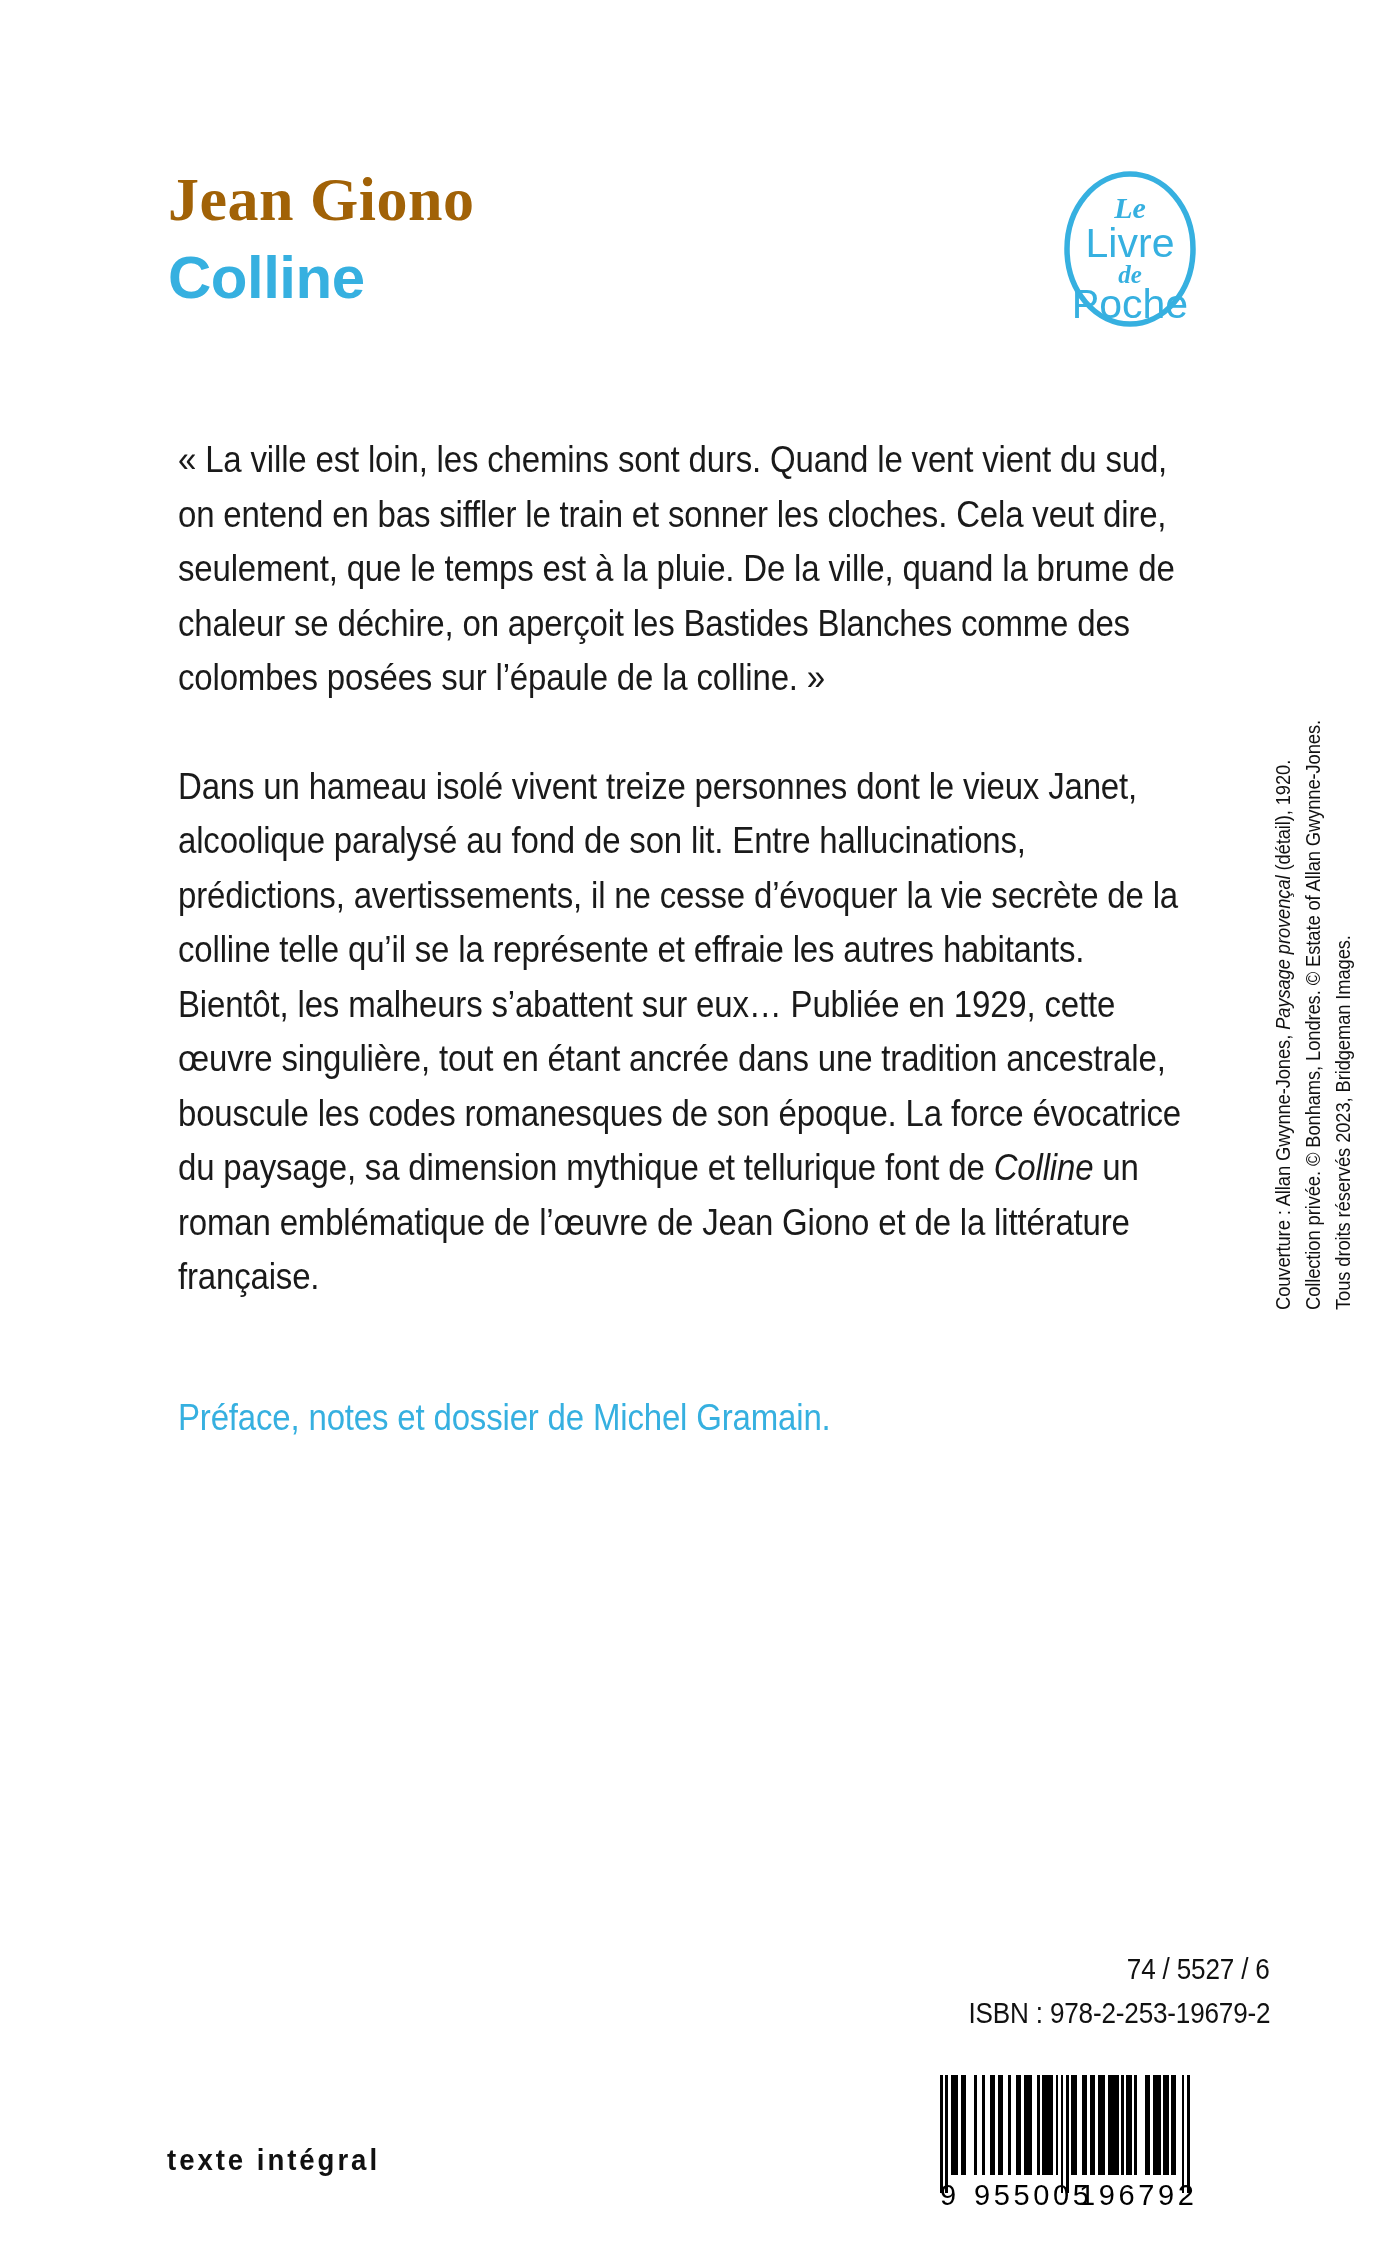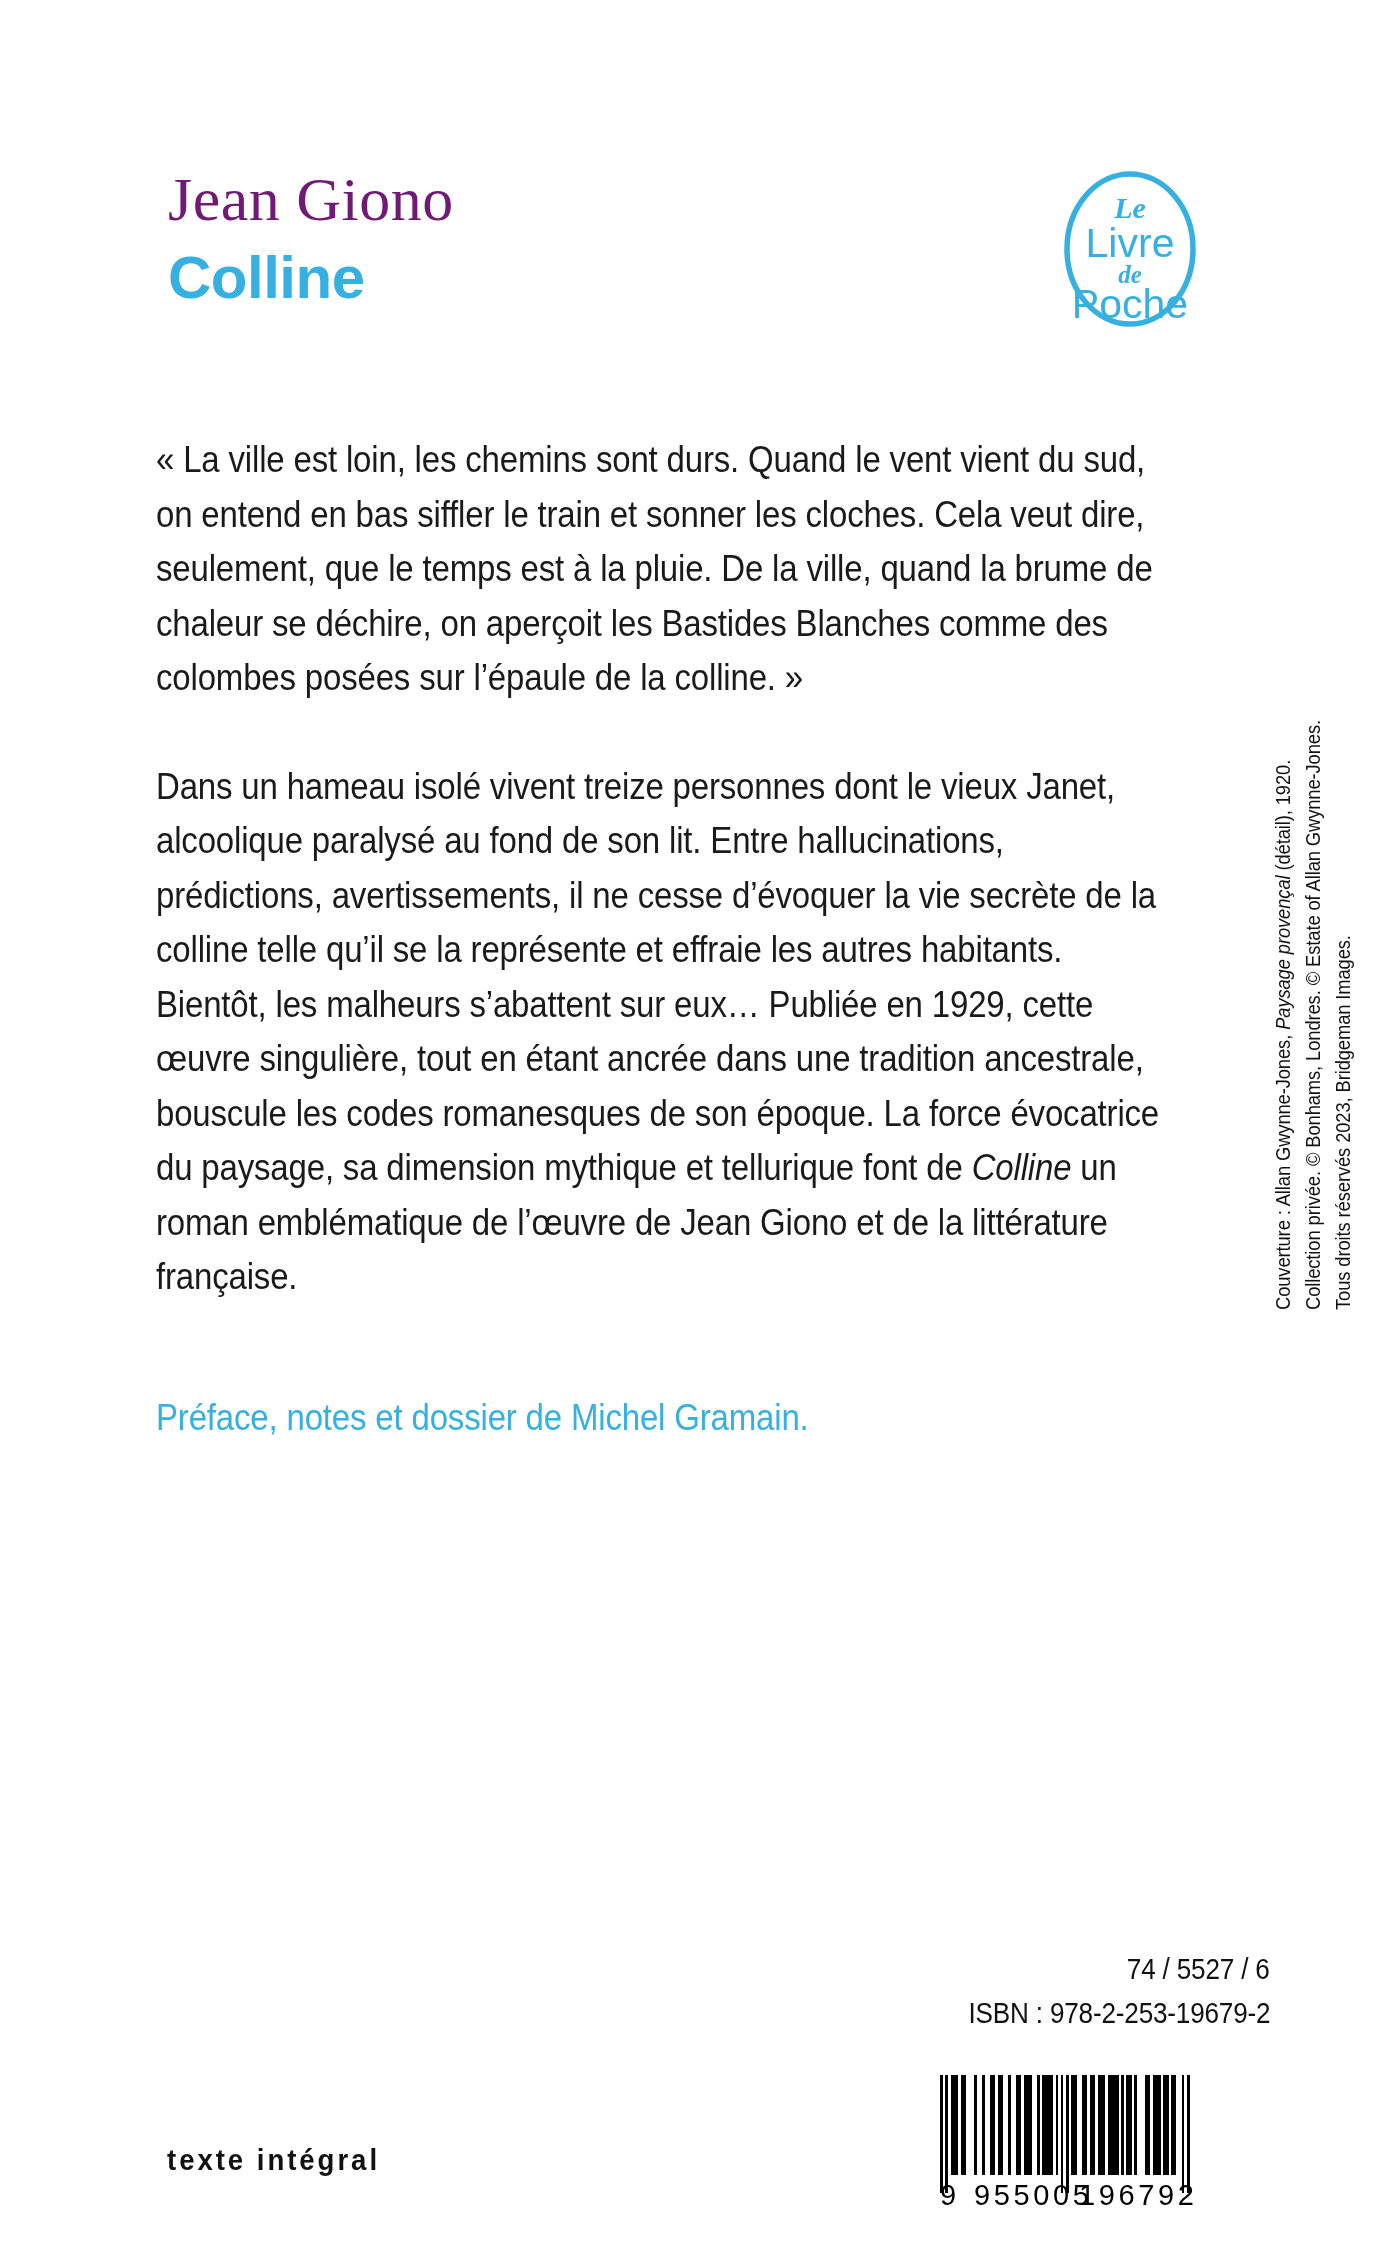--- a/index.html
+++ b/index.html
@@ -18,24 +18,24 @@
 
   
   #header-block {
     position: absolute;
     left: 168px;
     top: 168px;
     width: 700px;
   }
   #author-name {
     font-family: "Liberation Serif", serif;
-    font-weight: normal;
+    font-weight: bold;
     font-size: 62px;
     line-height: 1.0;
-    color: #701a75;
+    color: #a16207;
     letter-spacing: 0.5px;
     margin: 0;
     white-space: nowrap;
   }
   #book-title {
     font-family: "Liberation Sans", sans-serif;
     font-weight: bold;
     font-size: 60px;
     line-height: 1.05;
     color: #36b0e0;
@@ -66,21 +66,21 @@
   }
   .logo-sans {
     font-family: "Liberation Sans", sans-serif;
     font-weight: normal;
     fill: #36b0e0;
   }
 
   
   #blurb {
     position: absolute;
-    left: 156px;
+    left: 178px;
     top: 432px;
     width: 1022px;
   }
   .para {
     font-family: "Liberation Sans", sans-serif;
     font-size: 37.5px;
     line-height: 54.5px;
     color: #1a1a1a;
     margin: 0;
     letter-spacing: -0.2px;

